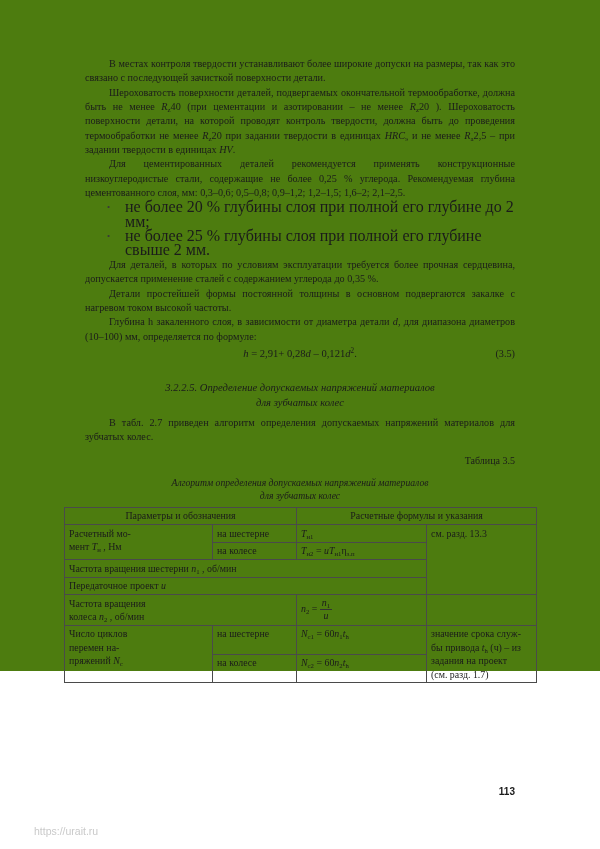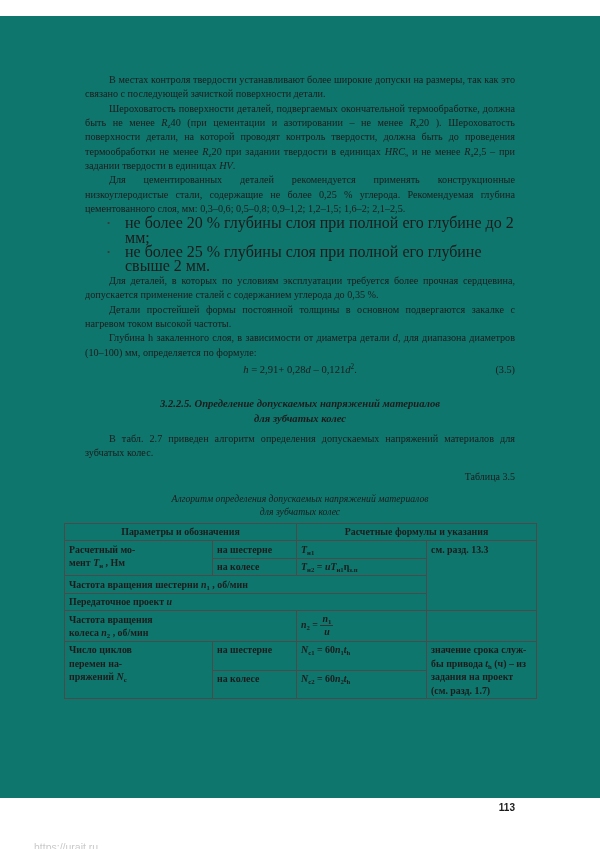--- a/index.html
+++ b/index.html
@@ -10,24 +10,24 @@
   body {
     width: 600px;
     height: 849px;
     position: relative;
     font-family: "Liberation Serif", "DejaVu Serif", serif;
     color: #1b1b1b;
     overflow: hidden;
   }
   .page {
     position: absolute;
-    left: 0; top: 16px;
+    left: 0; top: 0;
     width: 600px;
-    height: 782px;
-    background: #0f766e;
+    height: 671px;
+    background: #4d7c0f;
   }
   .content {
     position: absolute;
     left: 85px;
     top: 57px;
     width: 430px;
   }
   p.para {
     margin: 0;
     font-size: 10.2px;
@@ -78,21 +78,21 @@
   .formula-num {
     position: absolute;
     right: 0;
     top: 0;
     font-size: 10.2px;
   }
 
   h3.section-head {
     margin: 0;
     font-size: 10.6px;
-    font-weight: bold;
+    font-weight: normal;
     font-style: italic;
     text-align: center;
     line-height: 15px;
   }
 
   .tbl-caption-num {
     text-align: right;
     font-size: 10px;
     margin: 0;
   }
@@ -110,21 +110,21 @@
     margin-left: -21px;
     margin-top: 5px;
     table-layout: fixed;
   }
   table.alg td, table.alg th {
     border: 1px solid #4a4a4a;
     font-size: 9.9px;
     line-height: 13.4px;
     padding: 1.5px 4px;
     vertical-align: top;
-    font-weight: bold;
+    font-weight: normal;
     text-align: left;
   }
   table.alg th {
     text-align: center;
     padding: 1.5px 4px;
   }
   td.mid { vertical-align: middle; }
   td.fml { font-family: "Liberation Serif", serif; font-size: 10.2px; }
 
   .frac {

